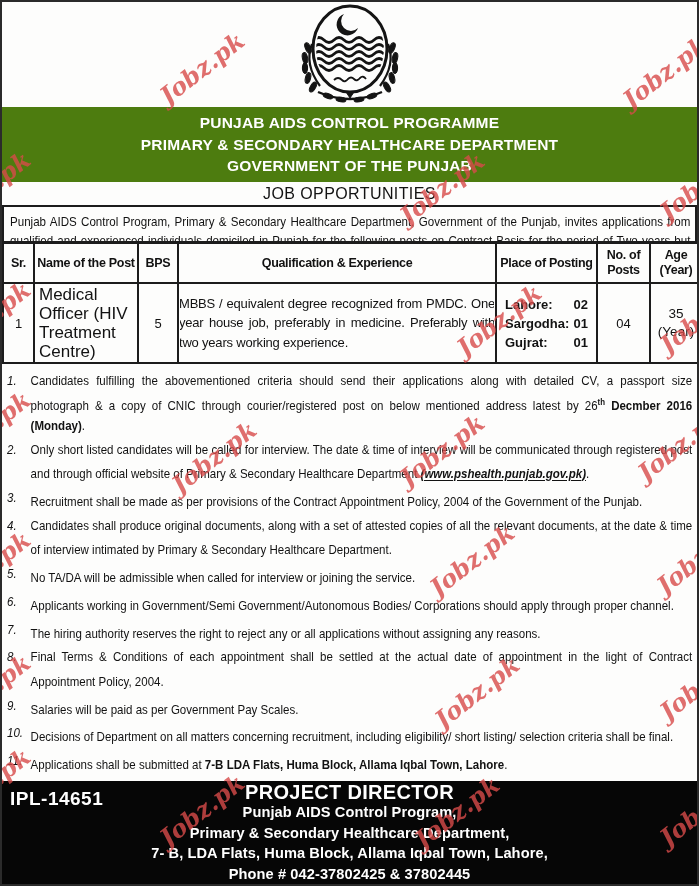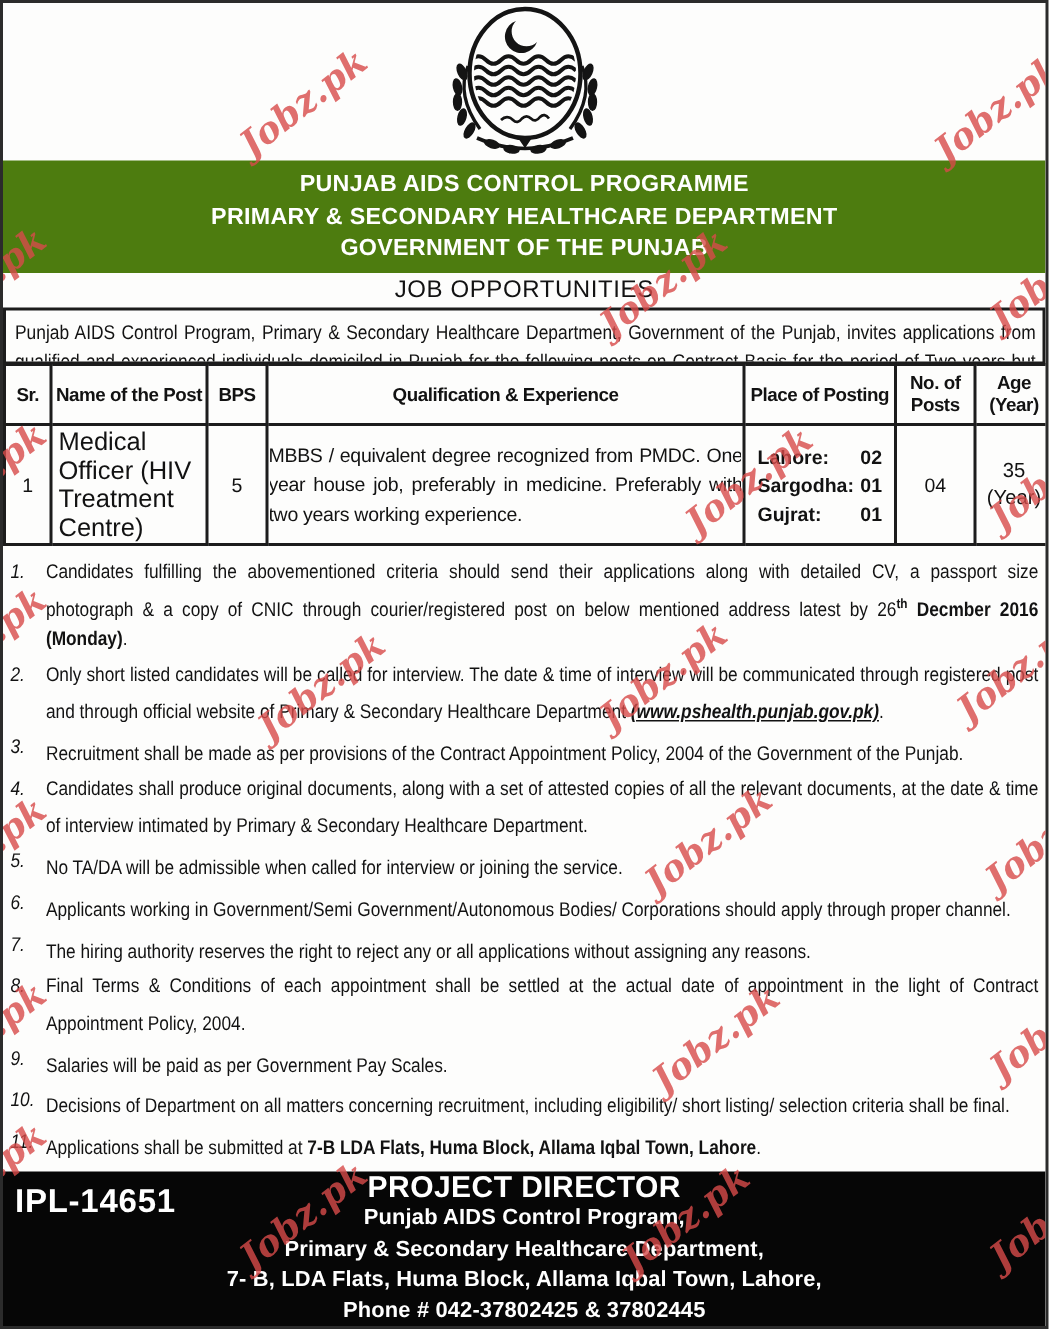--- a/index.html
+++ b/index.html
@@ -38,21 +38,21 @@
   .conditions{flex:0 0 auto;padding:7px 0 2px 5px;overflow:hidden;}
   .cond-wrap{width:790px;transform:scaleX(.874);transform-origin:0 0;}
   .cond{display:flex;margin-bottom:3px;}
   .cond-num{flex:0 0 27px;font-style:italic;font-size:13.2px;line-height:20.4px;}
   .cond-text{flex:1;font-size:13.2px;line-height:20.4px;text-align:justify;padding-right:6px;}
   .cond-text sup{font-size:9px;font-weight:bold;}
   .cond-text b{font-weight:bold;}
   .url{font-weight:bold;font-style:italic;text-decoration:underline;}
   
   .footer{background:#060606;color:#fff;flex:1 1 auto;position:relative;text-align:center;padding-top:1px;}
-  .ipl{position:absolute;left:8px;top:7px;font-size:22px;font-weight:bold;letter-spacing:.5px;}
+  .ipl{position:absolute;left:8px;top:7px;font-size:19px;font-weight:bold;letter-spacing:.5px;}
   .footer-title{font-weight:bold;font-size:20px;line-height:20px;letter-spacing:.3px;}
   .footer-line{font-size:14.6px;font-weight:bold;line-height:20.5px;letter-spacing:.1px;}
   
   .watermarks{position:absolute;inset:0;pointer-events:none;z-index:9;}
   .wm{position:absolute;font-family:"DejaVu Serif",serif;font-style:italic;font-weight:bold;
       font-size:24px;opacity:.8;white-space:nowrap;
       transform:translate(-50%,-50%) rotate(-38deg);}
 </style>
 </head>
 <body>

